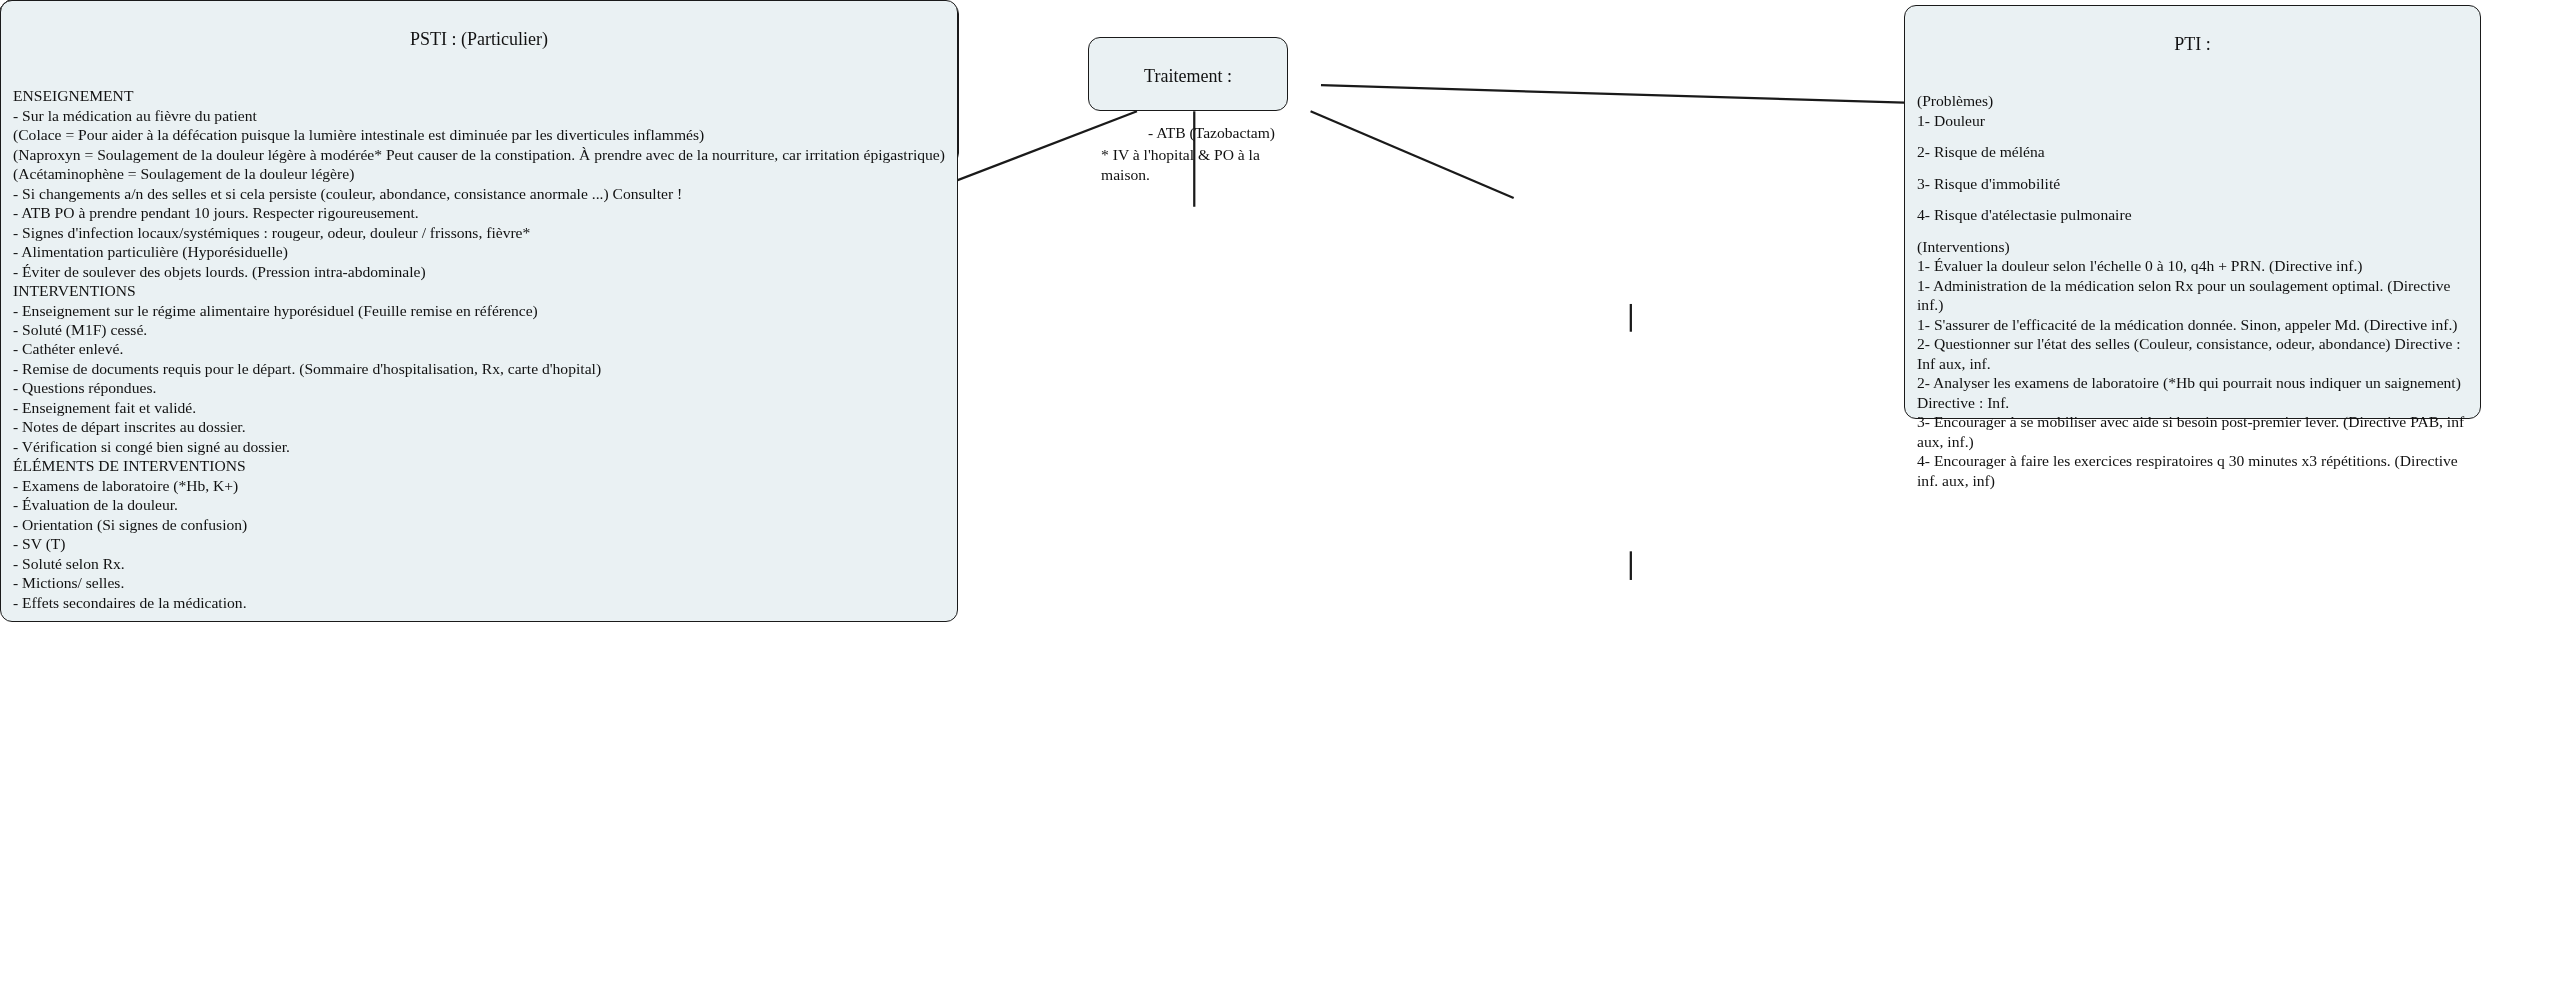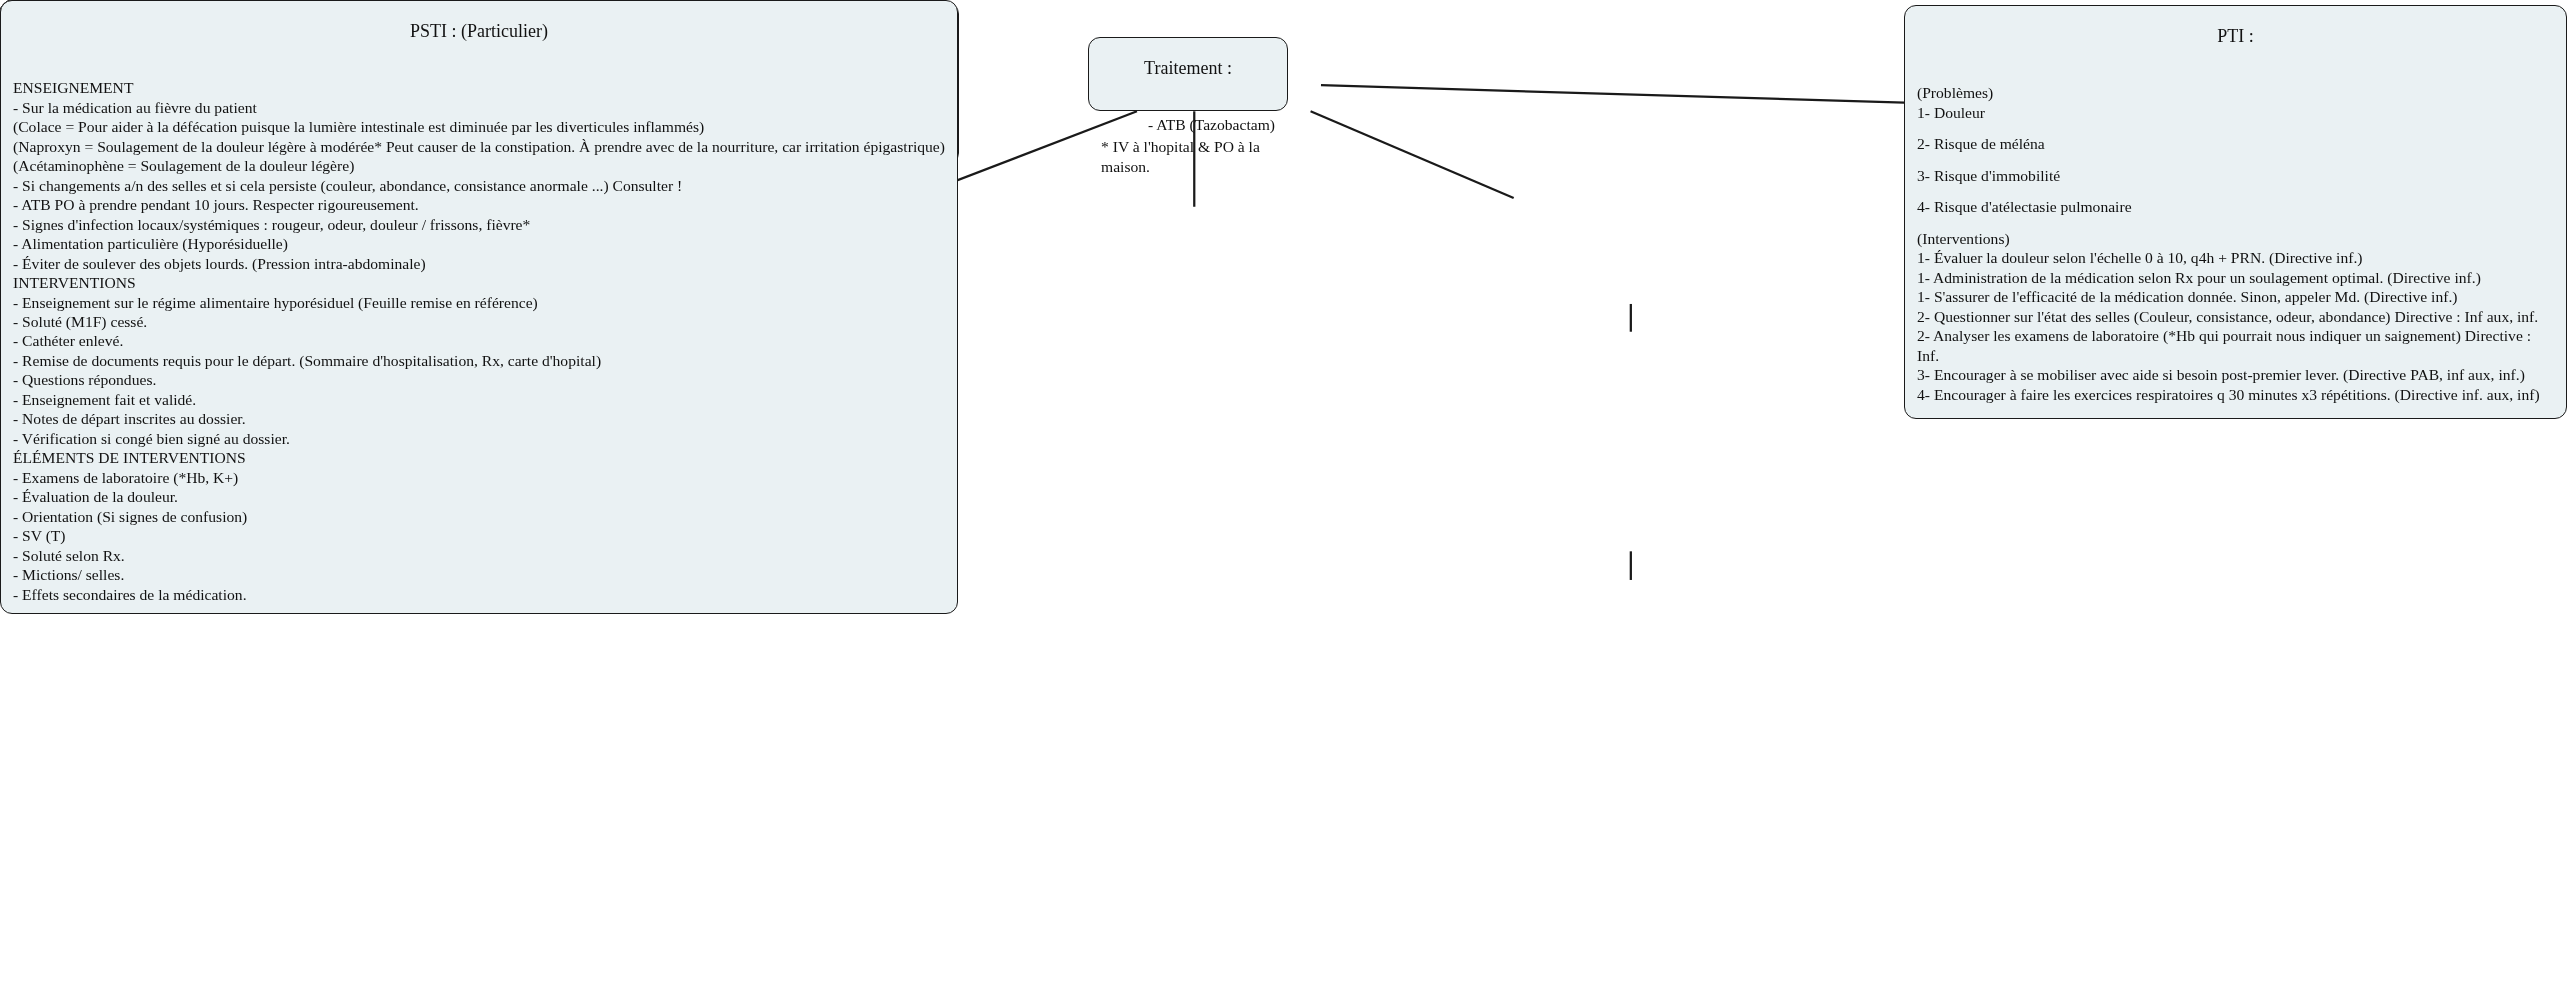--- a/index.html
+++ b/index.html
@@ -30,21 +30,21 @@
     border: 1.7px solid #1a1a1a;
     border-radius: 12px;
     z-index: 2;
     color: #111111;
     padding: 8.7px 12px;
   }
   .title {
     text-align: center;
     font-size: 18px;
     line-height: 1.25;
-    margin: 10px 0 12px 0;
+    margin: 18px 0 12px 0;
     white-space: pre-line;
   }
   .title.bold { font-weight: bold; }
   .body-lines {
     font-size: 15.6px;
     line-height: 1.25;
     margin-top: 36px;
   }
   .line {
     margin: 0 0 12px 0;
@@ -52,21 +52,21 @@
   }
   .line.last { margin-bottom: 0; }
   .line.tight { margin-bottom: 2.6px; text-align: right; }
   .line.center { text-align: center; }
 
   
   #node-atcd          { left: 3.5px;    top: 2.6px;    width: 323px;  height: 176px; }
   #node-diagnostic    { left: 368px;  top: 32px;   width: 227px;  height: 108px; }
   #node-manifest      { left: 651px;  top: 1.7px;    width: 308px;  height: 163px; }
   #node-traitement    { left: 1088px; top: 37px;   width: 200px;  height: 74px;  }
-  #node-pti           { left: 1904px; top: 5.2px;    width: 663px;  height: 414px; }
+  #node-pti           { left: 1904px; top: 5.2px;    width: 577px;  height: 414px; }
   #node-facteurs      { left: 66px;   top": 0;     }
   #node-facteurs      { left: 66px;   top: 230px;  width: 172px;  height: 62px;  }
   #node-examens       { left: 504px;  top: 234px;  width: 203px;  height: 81px;  }
   #node-medication    { left: 1074px; top": 0;     }
   #node-medication    { left: 1074px; top: 207px;  width: 240px;  height: 271px; }
   #node-surveillance  { left: 1514px; top: 120px;  width: 234px;  height: 184px; }
   #node-application   { left: 1525px; top: 332px;  width: 222px;  height: 220px; }
   #node-psti-routine  { left: 1466px; top: 580px;  width: 306px;  height: 167px; }
   #node-psti-part     { left: 1791px; top: 442px;  width: 779px;  height: 516px; }
 

